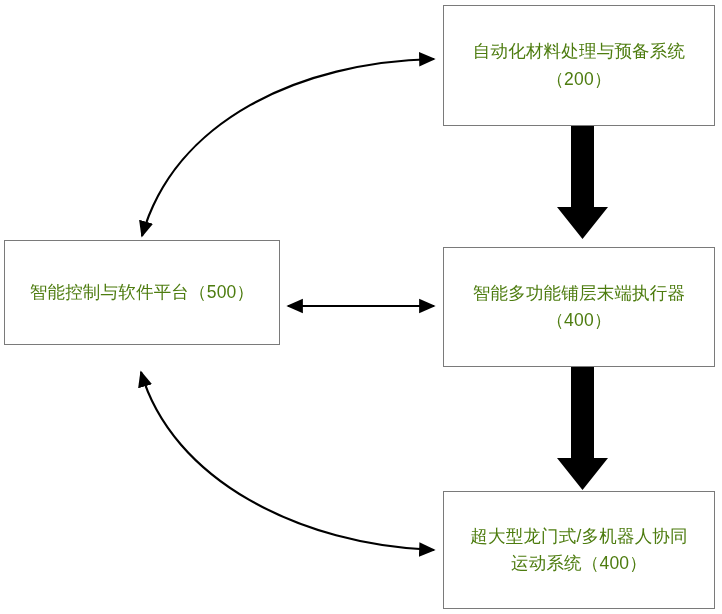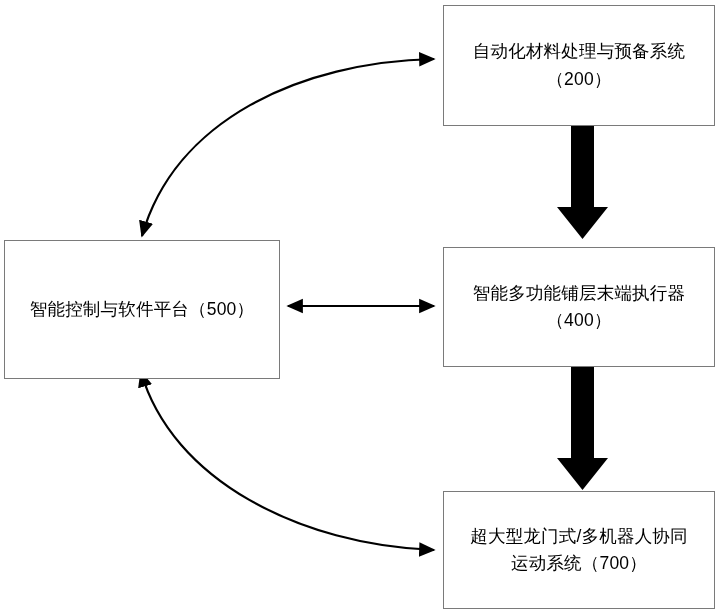--- a/index.html
+++ b/index.html
@@ -32,29 +32,29 @@
     display: flex;
     align-items: center;
     justify-content: center;
     text-align: center;
     z-index: 3;
   }
   .node-label {
     font-family: "Liberation Sans", sans-serif;
     font-size: 17.5px;
     line-height: 1.55;
-    color: #000000;
+    color: #4d7c0f;
     letter-spacing: 0.2px;
     padding: 0 10px;
     white-space: pre-line;
   }
   #node-200 { left: 443px; top: 5px;   width: 272px; height: 121px; }
   #node-300 { left: 443px; top: 247px; width: 272px; height: 120px; }
   #node-400 { left: 443px; top: 491px; width: 272px; height: 118px; }
-  #node-500 { left: 4px;   top: 240px; width: 276px; height: 139px; }
+  #node-500 { left: 4px;   top: 240px; width: 276px; height: 105px; }
 </style>
 </head>
 <body>
 
 <div id="diagram-canvas">
 
   <svg id="diagram-svg" viewBox="0 0 722 614" xmlns="http://www.w3.org/2000/svg">
     <defs>
       <marker id="arrow-end" viewBox="0 0 10 10" refX="9" refY="5" markerWidth="7.5" markerHeight="7.5" orient="auto-start-reverse">
         <path d="M 0 0.6 L 10 5 L 0 9.4 z" fill="#000000"></path>
@@ -104,20 +104,20 @@
 （200）</span>
   </div>
 
   <div class="node-box" id="node-300">
     <span class="node-label">智能多功能铺层末端执行器
 （400）</span>
   </div>
 
   <div class="node-box" id="node-400">
     <span class="node-label">超大型龙门式/多机器人协同
-运动系统（700）</span>
+运动系统（400）</span>
   </div>
 
   <div class="node-box" id="node-500">
     <span class="node-label">智能控制与软件平台（500）</span>
   </div>
 
 </div>
 
 </body></html>

